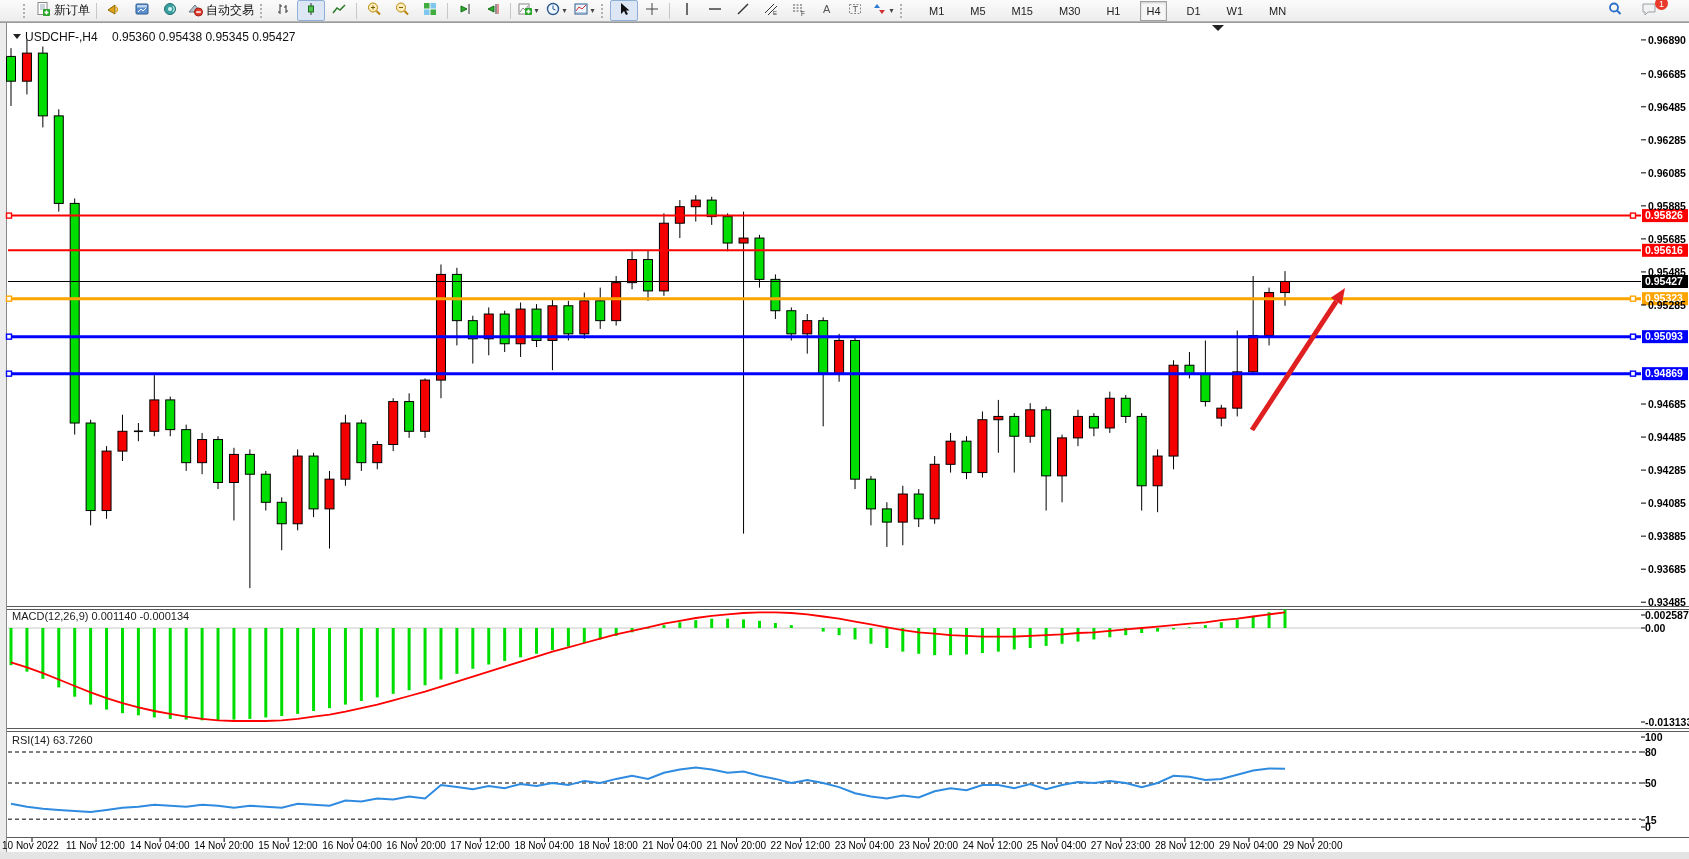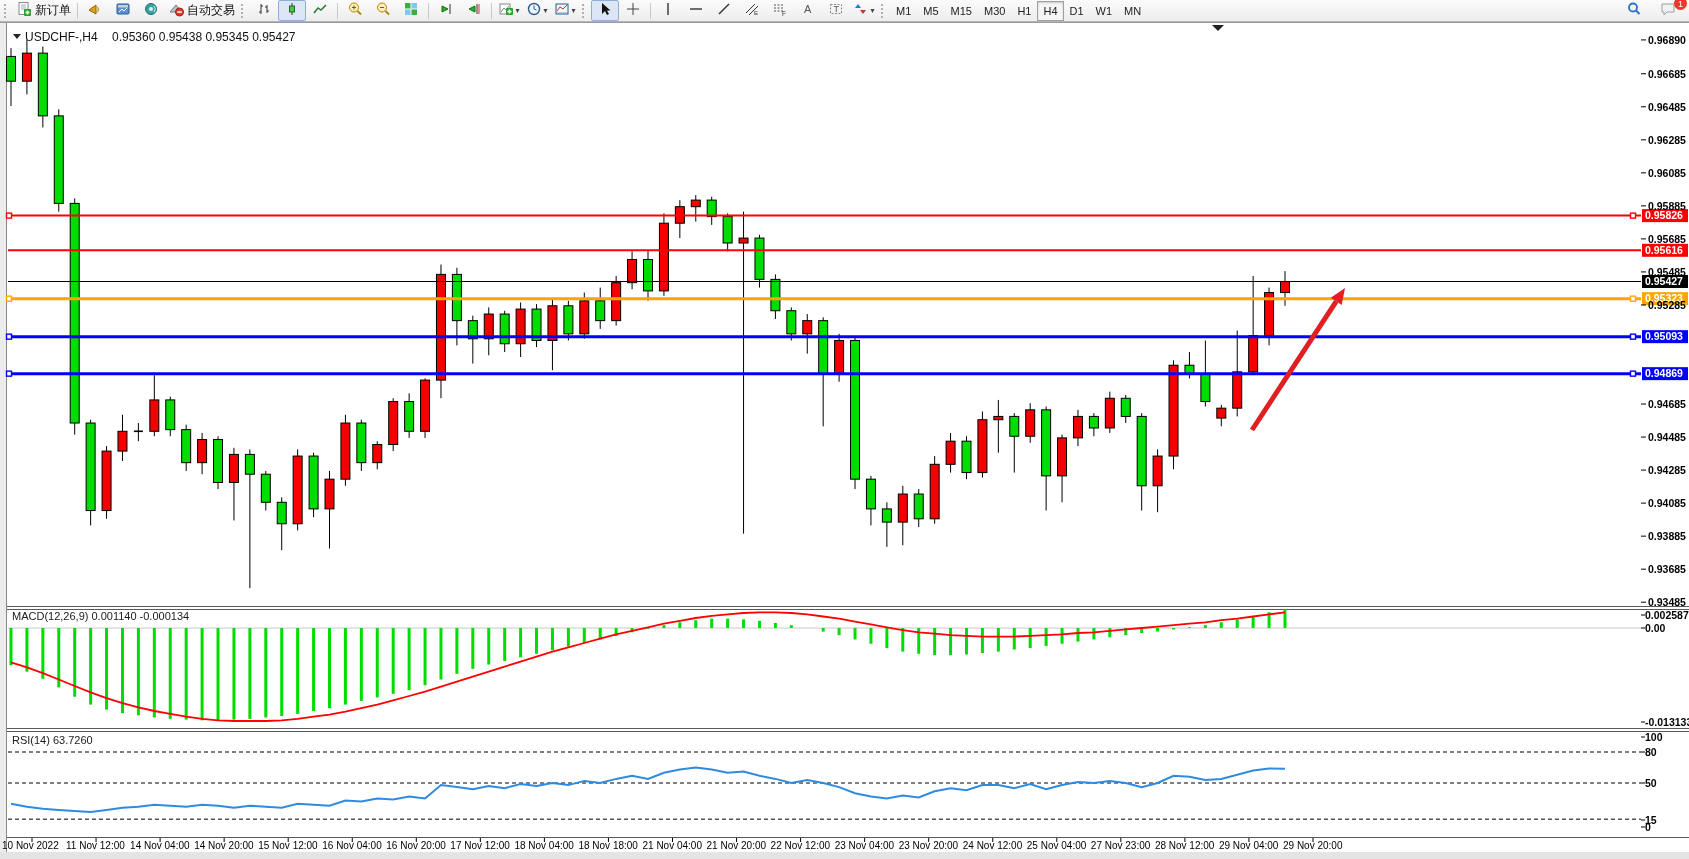--- a/index.html
+++ b/index.html
@@ -1,29 +1,29 @@
 <!DOCTYPE html>
 <html><head>
 <meta charset="utf-8">
 <style>
   html,body{margin:0;padding:0;width:1689px;height:859px;overflow:hidden;
     font-family:"Liberation Sans",sans-serif;background:#ececec;}
   #stage{position:relative;width:1689px;height:859px;background:#ececec;}
   
   #toolbar{position:absolute;left:0;top:0;width:1689px;height:22px;
     background:linear-gradient(#fbfbfb,#ededed);border-bottom:1px solid #b5b5b5;
-    display:flex;align-items:center;padding:0 1px;box-sizing:border-box;z-index:5;}
+    display:flex;align-items:center;padding:0 20px;box-sizing:border-box;z-index:5;}
   .grip{width:4px;height:14px;margin:0 3px;border-left:2px dotted #b0b0b0;}
   .sep{width:1px;height:16px;background:#c8c8c8;margin:0 3px;}
   .tbtn{height:19px;min-width:22px;display:flex;align-items:center;justify-content:center;
     padding:0 2px;border:1px solid transparent;border-radius:2px;cursor:default;}
   .tbtn.pressed{background:#dce6f5;border-color:#8fb0d6;}
   .tlabel{font-size:12px;color:#111;margin-left:3px;white-space:nowrap;}
   .tf{font-size:11px;color:#222;padding:0 5px;height:18px;display:flex;align-items:center;
-    border:1px solid transparent;}
+    border:1px solid transparent;margin-left:14px;}
   .tf.active{background:#f6f6f6;border-color:#a0a0a0;box-shadow:inset 0 1px 2px rgba(0,0,0,.18);}
   .caret{font-size:8px;color:#444;margin-left:1px;}
   #right-icons{margin-left:auto;display:flex;align-items:center;gap:6px;padding-right:6px;}
   .badge{position:absolute;top:-4px;right:-6px;background:#e8392a;color:#fff;font-size:9px;
     width:13px;height:13px;border-radius:50%;display:flex;align-items:center;justify-content:center;}
   .chat-wrap{position:relative;}
   svg text{user-select:none;}
 </style>
 </head>
 <body>

